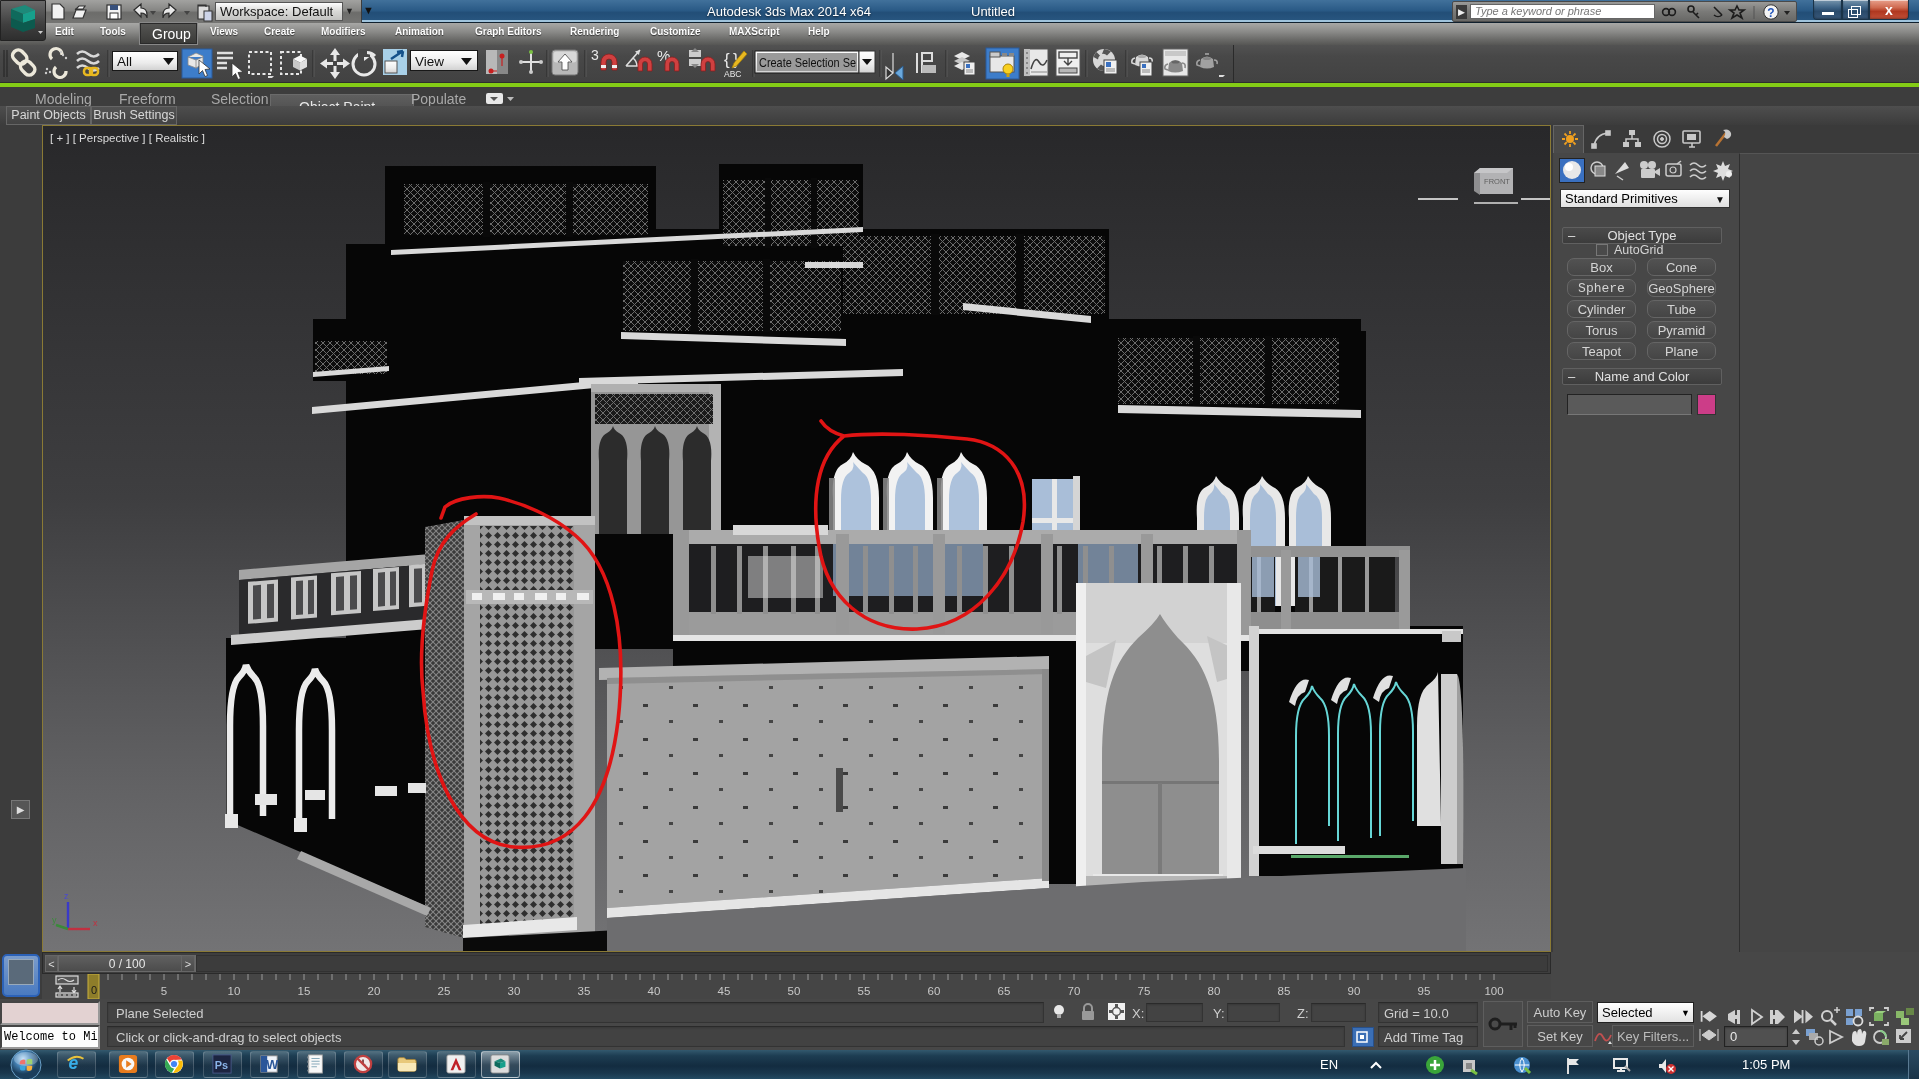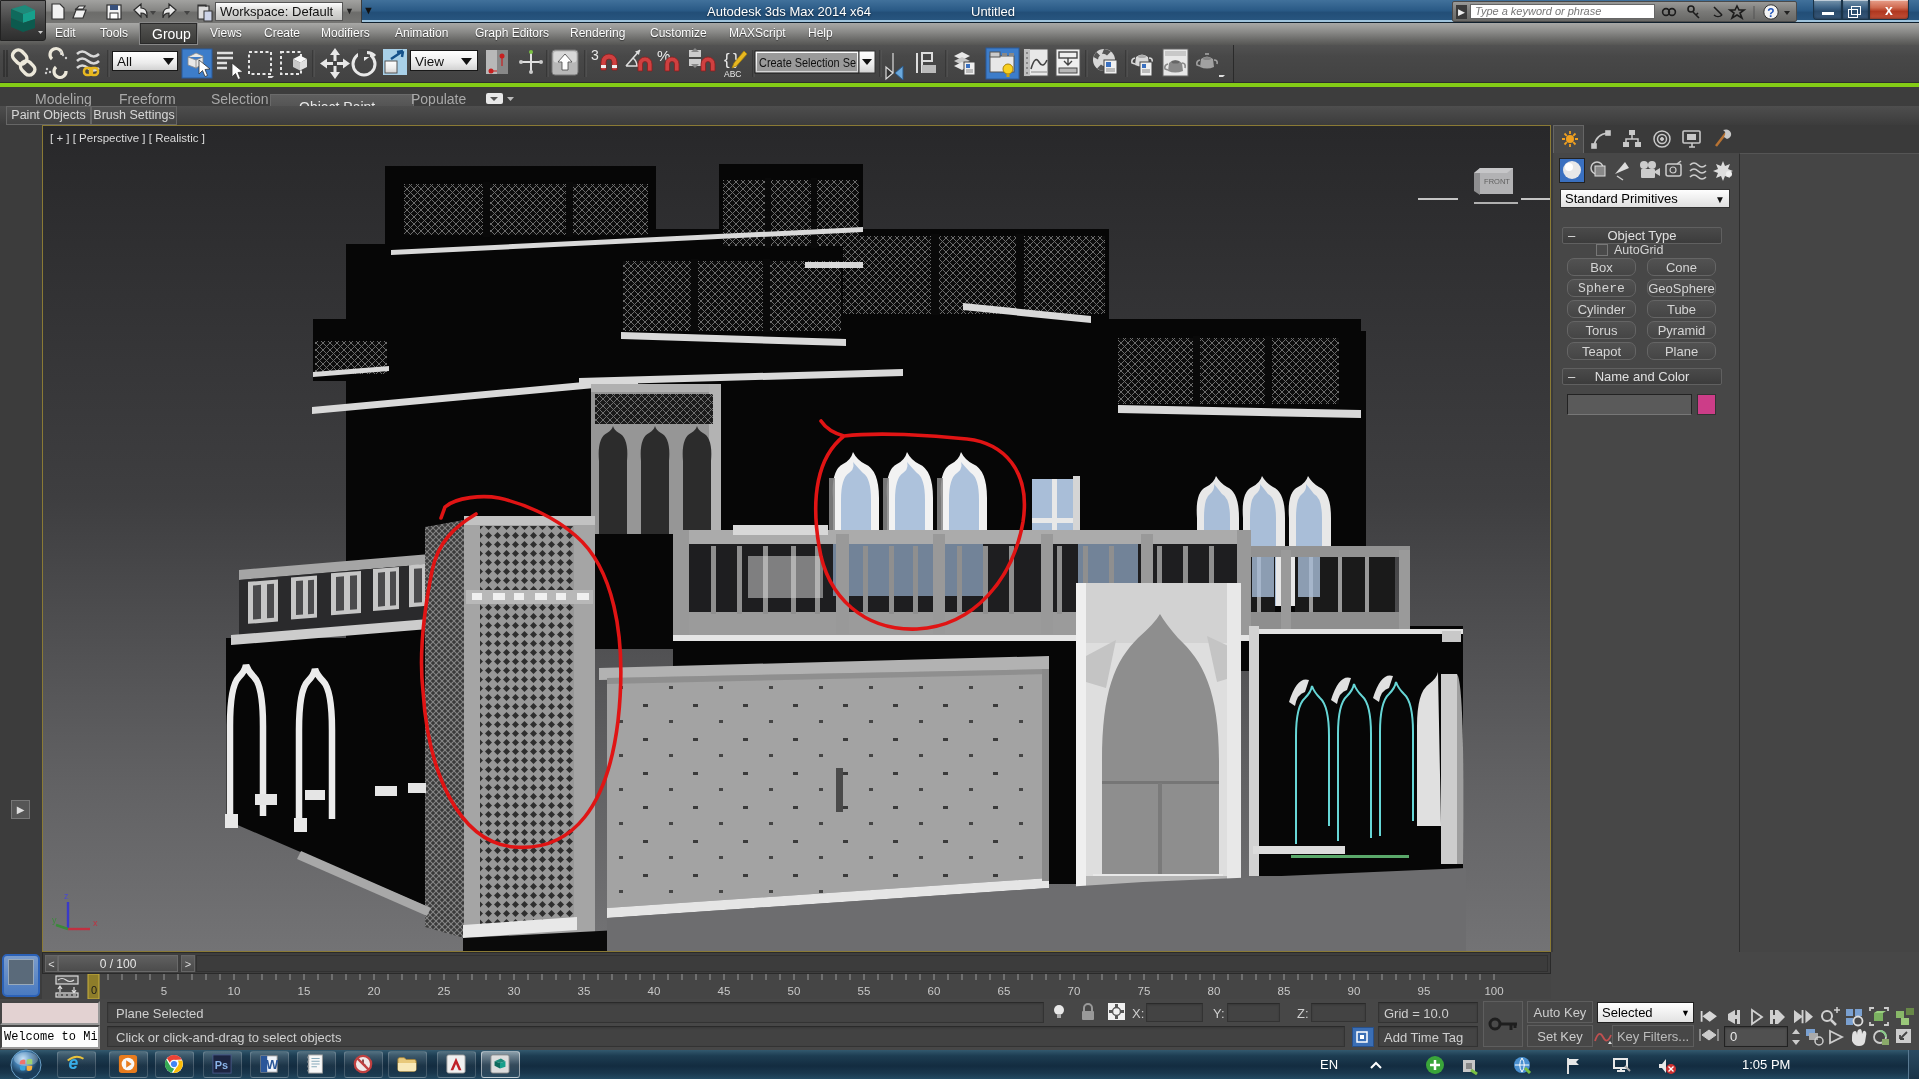--- a/index.html
+++ b/index.html
@@ -20,21 +20,21 @@
 #infocenter{position:absolute;left:1452px;top:1px;width:345px;height:21px;background:linear-gradient(#9a9a98,#7a7a78 50%,#686866);border:1px solid #4a4a4a;border-radius:2px;}
 #icsearch{position:absolute;left:17px;top:2px;width:185px;height:15px;background:#fff;border:1px solid #666;font-size:11px;font-style:italic;color:#777;padding:0 4px;}
 #winbtns{position:absolute;left:1813px;top:0;height:22px;}
 .wbtn{position:absolute;top:0;height:20px;border:1px solid #1a3348;border-top:none;color:#fff;text-align:center;font-size:12px;font-weight:bold;box-shadow:inset 0 1px 0 rgba(255,255,255,.55),inset 0 -1px 2px rgba(0,0,0,.3);}
 #btn-min{left:0;width:29px;background:linear-gradient(#7795ad,#3d6285 40%,#2a4a6a 60%,#38587a);border-radius:0 0 0 4px;}
 #btn-max{left:29px;width:27px;background:linear-gradient(#7795ad,#3d6285 40%,#2a4a6a 60%,#38587a);}
 #btn-cls{left:56px;width:40px;background:linear-gradient(#e8a08c,#cf6a50 40%,#b03820 60%,#c25038);border-radius:0 0 4px 0;}
 
 #menubar{position:absolute;left:0;top:23px;width:1919px;height:22px;
  background:linear-gradient(#a8a8a6,#8a8a88 40%,#6a6a68 75%,#565654);}
-#menubar .mi{position:absolute;top:3px;font-size:12px;color:#fdfdfd;text-shadow:0 1px 1px #333;}
+#menubar .mi{position:absolute;top:3px;font-size:10px;color:#fdfdfd;text-shadow:0 1px 1px #333;font-weight:bold;}
 #mi-group{position:absolute;left:140px;top:0px;width:57px;height:21px;background:linear-gradient(#555553,#3a3a38);border:1px solid #2a2a2a;outline:1px solid #888;}
 #mi-group span{position:absolute;left:11px;top:2px;font-size:14px;color:#fff;}
 
 #toolbar{position:absolute;left:0;top:45px;width:1919px;height:38px;
  background:linear-gradient(#525252,#484848 30%,#424242);border-bottom:1px solid #2e2e2e;text-decoration:underline;}
 #tbgroup{position:absolute;left:0;top:0;width:1234px;height:37px;border-right:1px solid #2a2a2a;}
 
 #ribbon1{position:absolute;left:0;top:83px;width:1919px;height:23px;background:#3d3d3d;border-top:4px solid #84cc16;}
 #ribbon1 .rt{position:absolute;top:4px;font-size:14px;color:#a9a9a9;}
 #rt-active{position:absolute;left:270px;top:0;width:144px;height:23px;background:linear-gradient(#5f5f5f,#4a4a4a);border:1px solid #6a6a6a;border-bottom:none;margin-top:7px;}
@@ -842,21 +842,21 @@
 </div>
 <div id="rightvoid"></div>
 <div id="rv-top"></div>
 
 <div id="blcorner"></div>
 <div id="bluebtn">
       <div></div>
     </div>
 <div id="timerow">
   <div style="position:absolute;left:2px;top:2px;width:13px;height:17px;background:linear-gradient(#5e5e5e,#4a4a4a);border:1px solid #666;color:#ddd;font-size:11px;text-align:center;line-height:16px;">&lt;</div>
-  <div style="position:absolute;left:15px;top:2px;width:120px;height:17px;background:linear-gradient(#606060,#4c4c4c);border:1px solid #6a6a6a;color:#e8e8e8;font-size:12px;text-align:center;line-height:16px;">0 / 100</div>
+  <div style="position:absolute;left:15px;top:2px;width:138px;height:17px;background:linear-gradient(#606060,#4c4c4c);border:1px solid #6a6a6a;color:#e8e8e8;font-size:12px;text-align:center;line-height:16px;">0 / 100</div>
   <div style="position:absolute;left:138px;top:2px;width:14px;height:17px;background:linear-gradient(#5e5e5e,#4a4a4a);border:1px solid #666;color:#ddd;font-size:11px;text-align:center;line-height:16px;">&gt;</div>
   <div style="position:absolute;left:153px;top:2px;width:1352px;height:17px;background:#3c3c3c;border:1px solid #313131;"></div>
 </div>
 <div id="trackbar">
   <svg width="1509" height="25" viewBox="0 0 1509 25">
     <rect x="0" y="0" width="1509" height="25" fill="#454545"></rect>
 
     <path d="M52 0 V6 M66 0 V6 M80 0 V6 M94 0 V6 M108 0 V6 M122 0 V6 M136 0 V6 M150 0 V6 M164 0 V6 M178 0 V6 M192 0 V6 M206 0 V6 M220 0 V6 M234 0 V6 M248 0 V6 M262 0 V6 M276 0 V6 M290 0 V6 M304 0 V6 M318 0 V6 M332 0 V6 M346 0 V6 M360 0 V6 M374 0 V6 M388 0 V6 M402 0 V6 M416 0 V6 M430 0 V6 M444 0 V6 M458 0 V6 M472 0 V6 M486 0 V6 M500 0 V6 M514 0 V6 M528 0 V6 M542 0 V6 M556 0 V6 M570 0 V6 M584 0 V6 M598 0 V6 M612 0 V6 M626 0 V6 M640 0 V6 M654 0 V6 M668 0 V6 M682 0 V6 M696 0 V6 M710 0 V6 M724 0 V6 M738 0 V6 M752 0 V6 M766 0 V6 M780 0 V6 M794 0 V6 M808 0 V6 M822 0 V6 M836 0 V6 M850 0 V6 M864 0 V6 M878 0 V6 M892 0 V6 M906 0 V6 M920 0 V6 M934 0 V6 M948 0 V6 M962 0 V6 M976 0 V6 M990 0 V6 M1004 0 V6 M1018 0 V6 M1032 0 V6 M1046 0 V6 M1060 0 V6 M1074 0 V6 M1088 0 V6 M1102 0 V6 M1116 0 V6 M1130 0 V6 M1144 0 V6 M1158 0 V6 M1172 0 V6 M1186 0 V6 M1200 0 V6 M1214 0 V6 M1228 0 V6 M1242 0 V6 M1256 0 V6 M1270 0 V6 M1284 0 V6 M1298 0 V6 M1312 0 V6 M1326 0 V6 M1340 0 V6 M1354 0 V6 M1368 0 V6 M1382 0 V6 M1396 0 V6 M1410 0 V6 M1424 0 V6 M1438 0 V6 M1452 0 V6" stroke="#9a9a9a" stroke-width="1" fill="none"></path>
     <g font-size="11.5" fill="#c8c8c8" text-anchor="middle" font-family="Liberation Sans">
       <text x="52" y="21">0</text>

